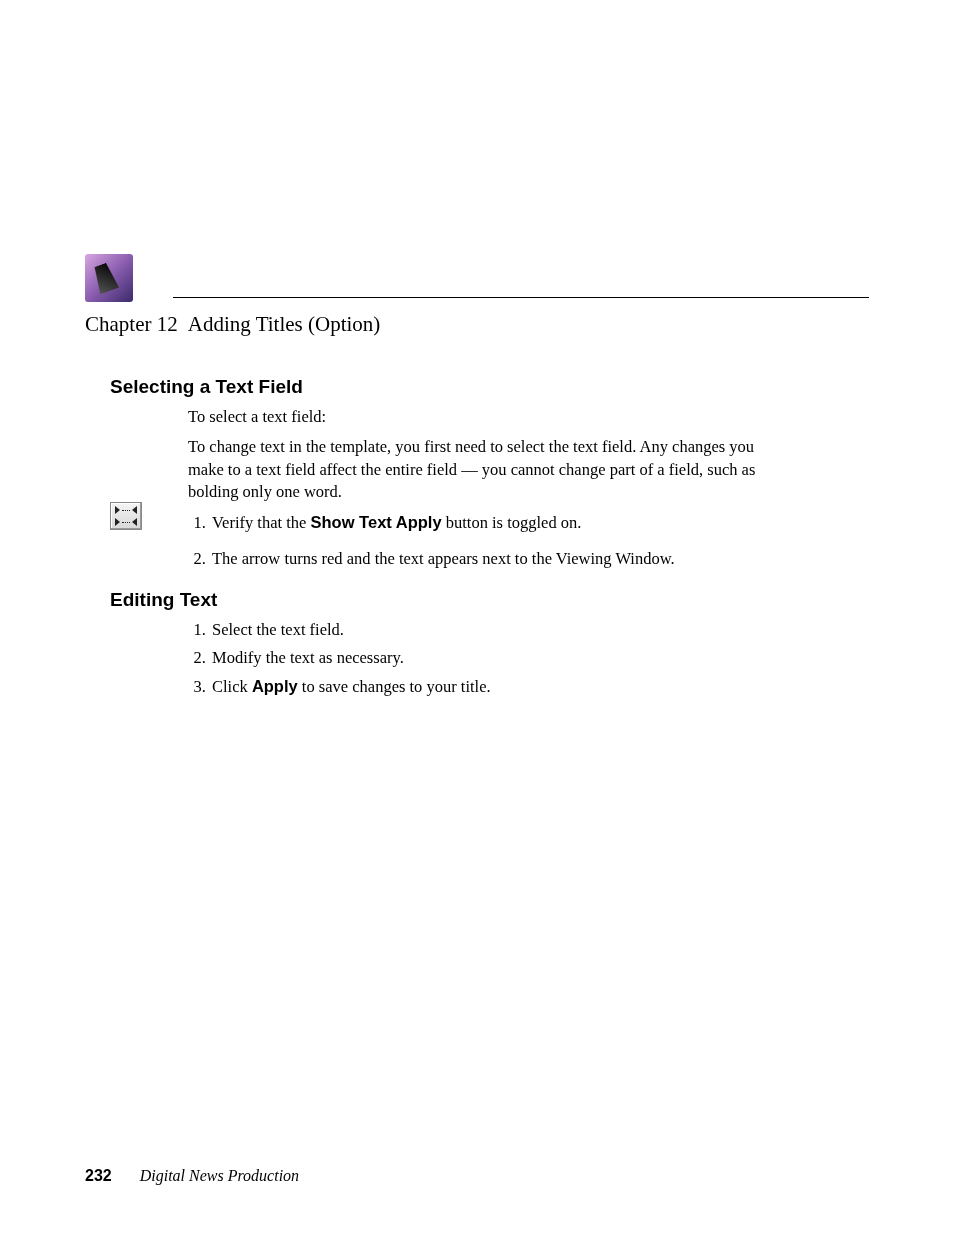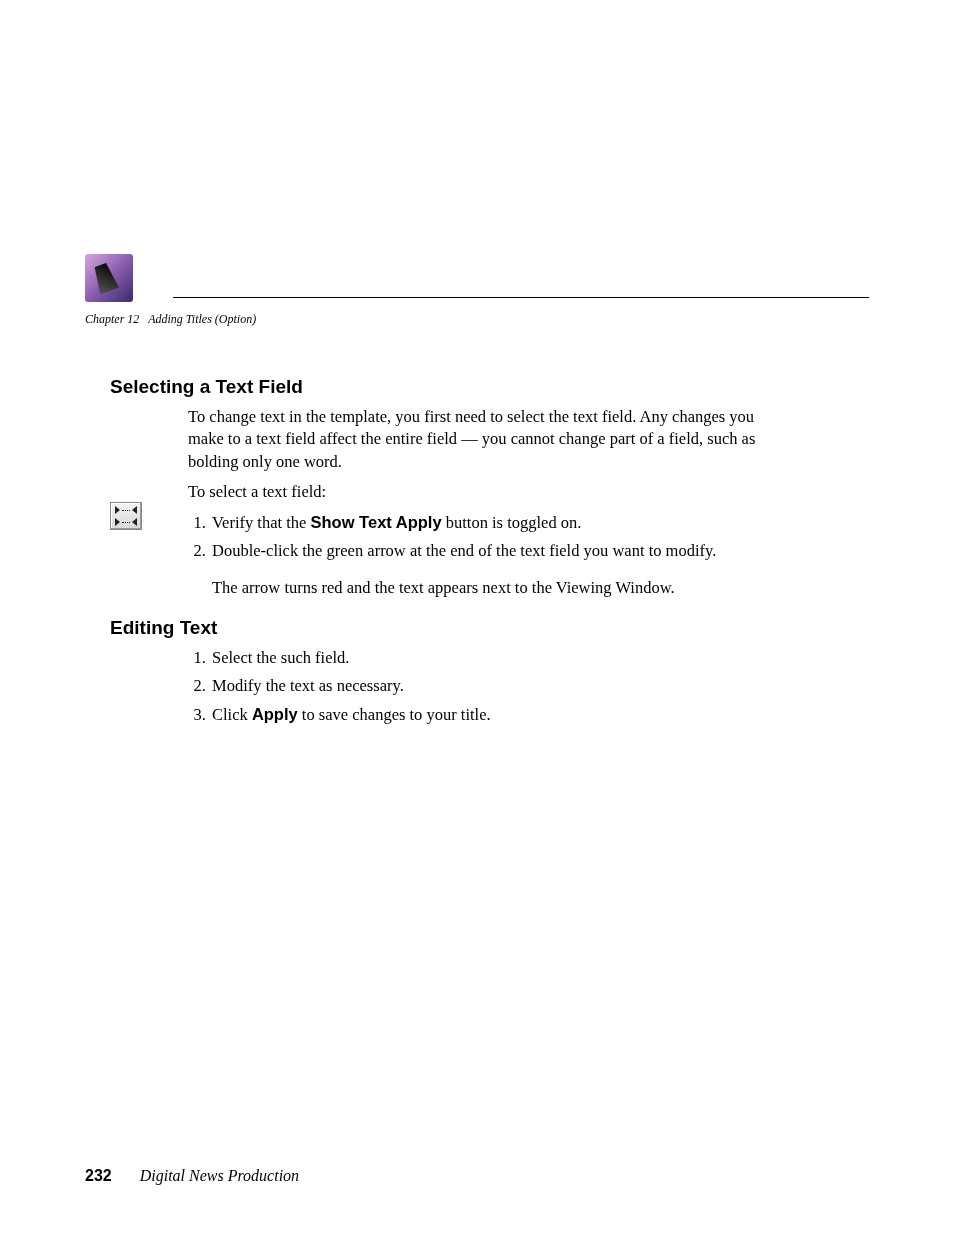--- a/index.html
+++ b/index.html
@@ -40,22 +40,21 @@
     transform: rotate(-20deg);
     clip-path: polygon(20% 0%, 80% 0%, 100% 100%, 0% 100%);
   }
   .header-rule {
     flex: 1;
     border-top: 1.5px solid #000;
     margin-bottom: 4px;
   }
   .chapter-line {
     margin-top: 10px;
-    font-style: italic;
-    font-size: 12px;
+    font-size: 21px;
   }
   .chapter-num {
     margin-right: 6px;
   }
   .content-area {
     position: absolute;
     top: 370px;
     left: 110px;
     right: 170px;
   }
@@ -145,28 +144,27 @@
     <span>Adding Titles (Option)</span>
   </div>
 </div>
 
 <div class="content-area">
 
   <div class="section-heading">Selecting a Text Field</div>
 
   <div class="section1-icon-anchor">
     <div class="body-block">
+      <p>To select a text field:</p>
       <p>To change text in the template, you first need to select the text field. Any changes you make to a text field affect the entire field — you cannot change part of a field, such as bolding only one word.</p>
-      <p>To select a text field:</p>
       <ol class="steps">
         <li>
           <span>Verify that the </span><span class="bold-sans">Show Text Apply</span><span> button is toggled on.</span>
         </li>
         <li>
-          <span>Double-click the green arrow at the end of the text field you want to modify.</span>
           <span class="after">The arrow turns red and the text appears next to the Viewing Window.</span>
         </li>
       </ol>
     </div>
     <div class="margin-icon" style="top:96px;">
       <div class="mi-row">
           <span class="tri-r"></span>
           <span class="dots"></span>
           <span class="tri-l"></span>
         </div>
@@ -176,21 +174,21 @@
           <span class="tri-l"></span>
         </div>
     </div>
   </div>
 
   <div class="section-heading" style="margin-top:18px;">Editing Text</div>
 
   <div class="body-block">
     <ol class="steps">
       <li>
-        <span>Select the such field.</span>
+        <span>Select the text field.</span>
       </li>
       <li>
         <span>Modify the text as necessary.</span>
       </li>
       <li>
         <span>Click </span><span class="bold-sans">Apply</span><span> to save changes to your title.</span>
       </li>
     </ol>
   </div>
 

